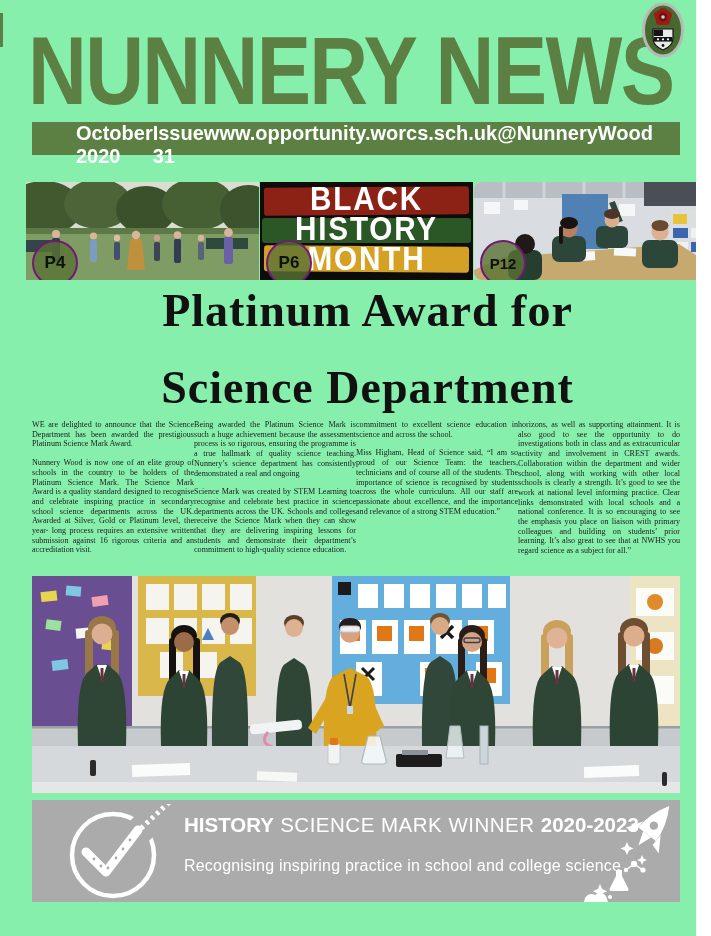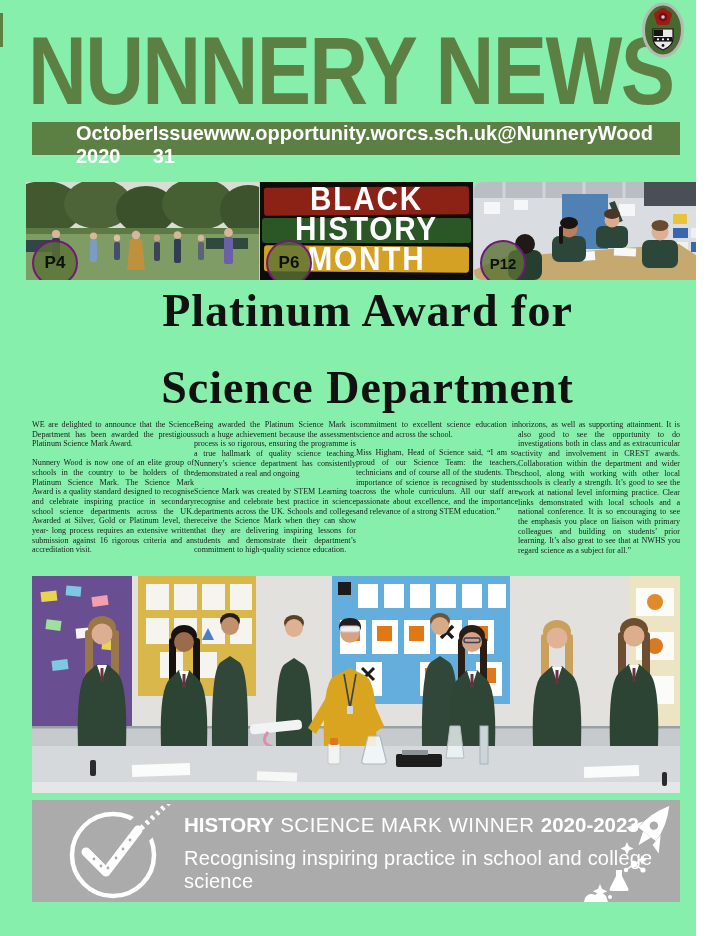--- a/index.html
+++ b/index.html
@@ -54,21 +54,21 @@
   .main-photo svg{display:block;width:100%;height:100%;}
 
   
   .stem-banner{position:absolute;left:32px;top:800px;width:648px;height:102px;background:#ababab;overflow:hidden;}
   .stem-logo{position:absolute;left:16px;top:4px;width:150px;height:98px;}
   .stem-rocket{position:absolute;right:0;top:0;width:150px;height:102px;}
   .stem-text{position:absolute;left:152px;top:13px;color:#fff;}
   .stem-title{font-size:20.5px;line-height:24px;white-space:nowrap;}
   .stem-title .b{font-weight:bold;}
   .stem-title .r{font-weight:normal;letter-spacing:.5px;}
-  .stem-sub{margin-top:10px;font-size:20px;letter-spacing:.2px;font-weight:normal;}
+  .stem-sub{margin-top:20px;font-size:16px;letter-spacing:.2px;font-weight:normal;}
   .stem-url{margin-top:15px;font-size:15px;font-weight:bold;}
 </style>
 </head>
 <body>
 
 <div class="page">
 
   <div class="edge-sliver"></div>
 
   <header>

